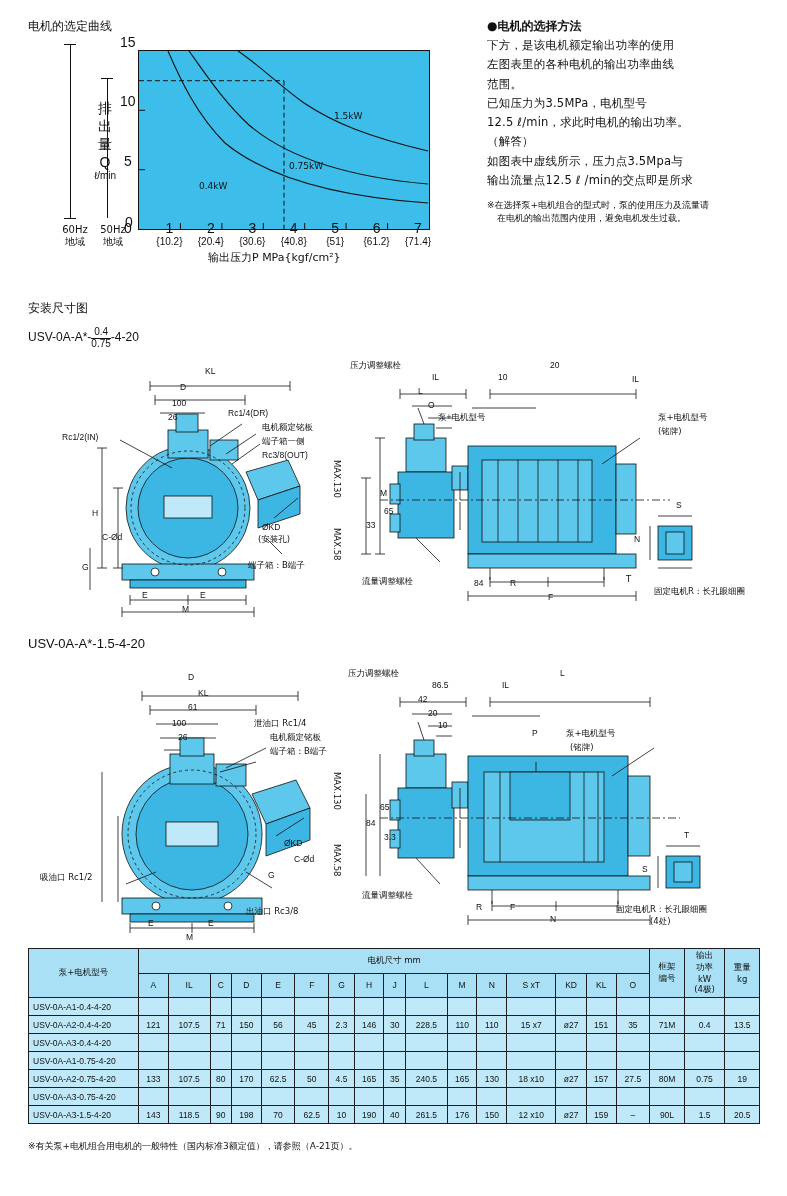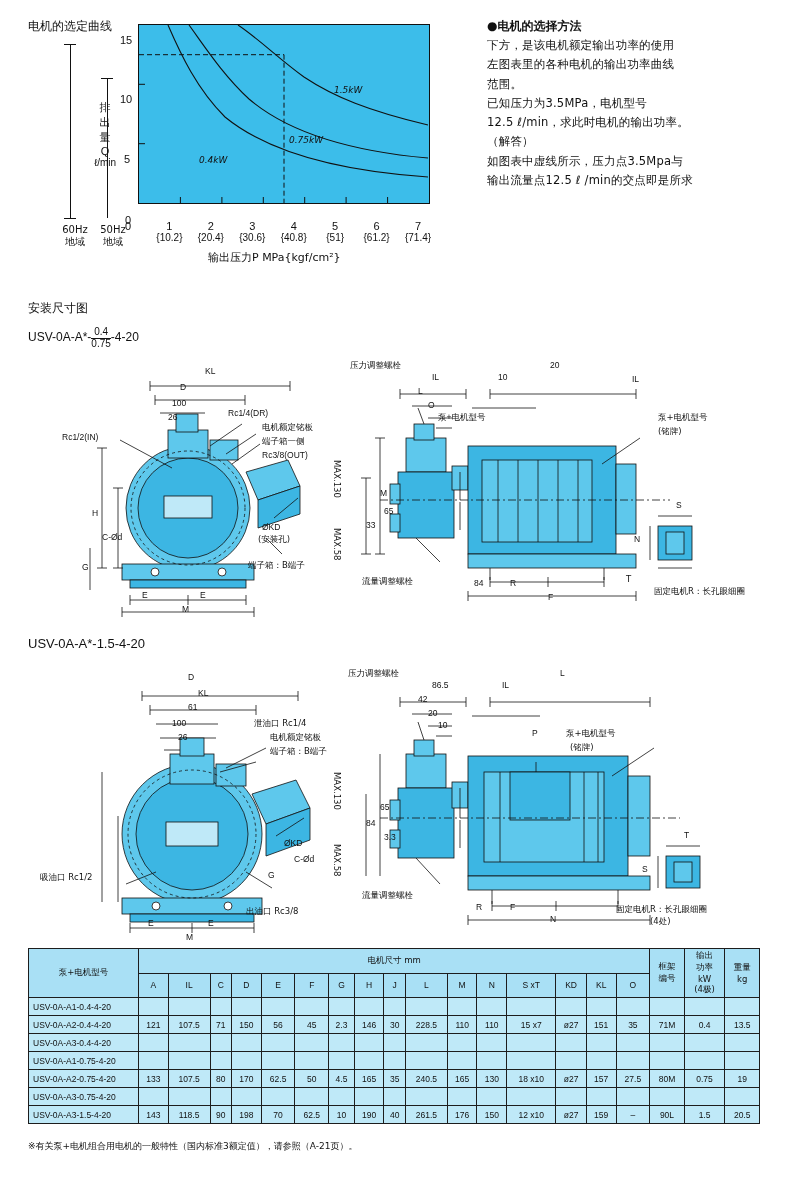--- a/index.html
+++ b/index.html
@@ -3,30 +3,30 @@
 <meta charset="utf-8">
 <style>
   html,body{margin:0;padding:0;}
   body{
     width:787px;height:1196px;background:#ffffff;
     font-family:"Liberation Sans","DejaVu Sans",sans-serif;
     color:#111;position:relative;overflow:hidden;
   }
   .page{position:relative;width:787px;height:1196px;}
   .abs{position:absolute;}
-  .small{font-size:11px;}
+  .small{font-size:14px;}
   .tiny{font-size:10px;}
   .b{font-weight:bold;}
   .cn{font-family:"DejaVu Sans","Liberation Sans",sans-serif;}
 
   
   #chart-block{left:28px;top:18px;width:430px;}
   #chart-title{font-size:12px;}
-  .chart-area{position:absolute;left:110px;top:6px;width:290px;height:178px;
-    background:#3cbdea;border:1px solid #111;font-style:italic;}
+  .chart-area{position:absolute;left:110px;top:32px;width:290px;height:178px;
+    background:#3cbdea;border:1px solid #111;}
 
   
   #right-text{left:487px;top:18px;width:278px;}
   #right-text .hd{font-size:12px;}
   #right-text p{margin:2px 0;font-size:11.5px;line-height:1.5;letter-spacing:.2px;}
   #right-note{font-size:9px;line-height:1.45;margin-top:10px;}
 
   
   .dwg{position:absolute;}
   .lbl{position:absolute;font-size:8.5px;white-space:nowrap;}
@@ -150,20 +150,24 @@
     <div class="hd b cn">●电机的选择方法</div>
     <div id="right-paras" class="cn">
         <p>下方，是该电机额定输出功率的使用</p>
         <p>左图表里的各种电机的输出功率曲线</p>
         <p>范围。</p>
         <p>已知压力为3.5MPa，电机型号</p>
         <p>12.5 ℓ/min，求此时电机的输出功率。</p>
         <p>（解答）</p>
         <p>如图表中虚线所示，压力点3.5Mpa与</p>
         <p>输出流量点12.5 ℓ /min的交点即是所求</p>
+      </div>
+    <div id="right-note" class="cn">
+        <div style="padding-left: 0px;">※在选择泵+电机组合的型式时，泵的使用压力及流量请</div>
+        <div style="padding-left: 10px;">在电机的输出范围内使用，避免电机发生过载。</div>
       </div>
   </div>
 
   <div class="abs cn" style="left:28px;top:300px;font-size:12px;">安装尺寸图</div>
 
   <div class="abs" style="left:28px;top:327px;font-size:12px;">
     <span>USV-0A-A*-</span><span style="display:inline-block;vertical-align:middle;line-height:1.05;font-size:10px;text-align:center;">
       <span style="display:block;">0.4</span>
       <span style="display:block;border-top:1px solid #111;">0.75</span>
     </span><span>-4-20</span>

